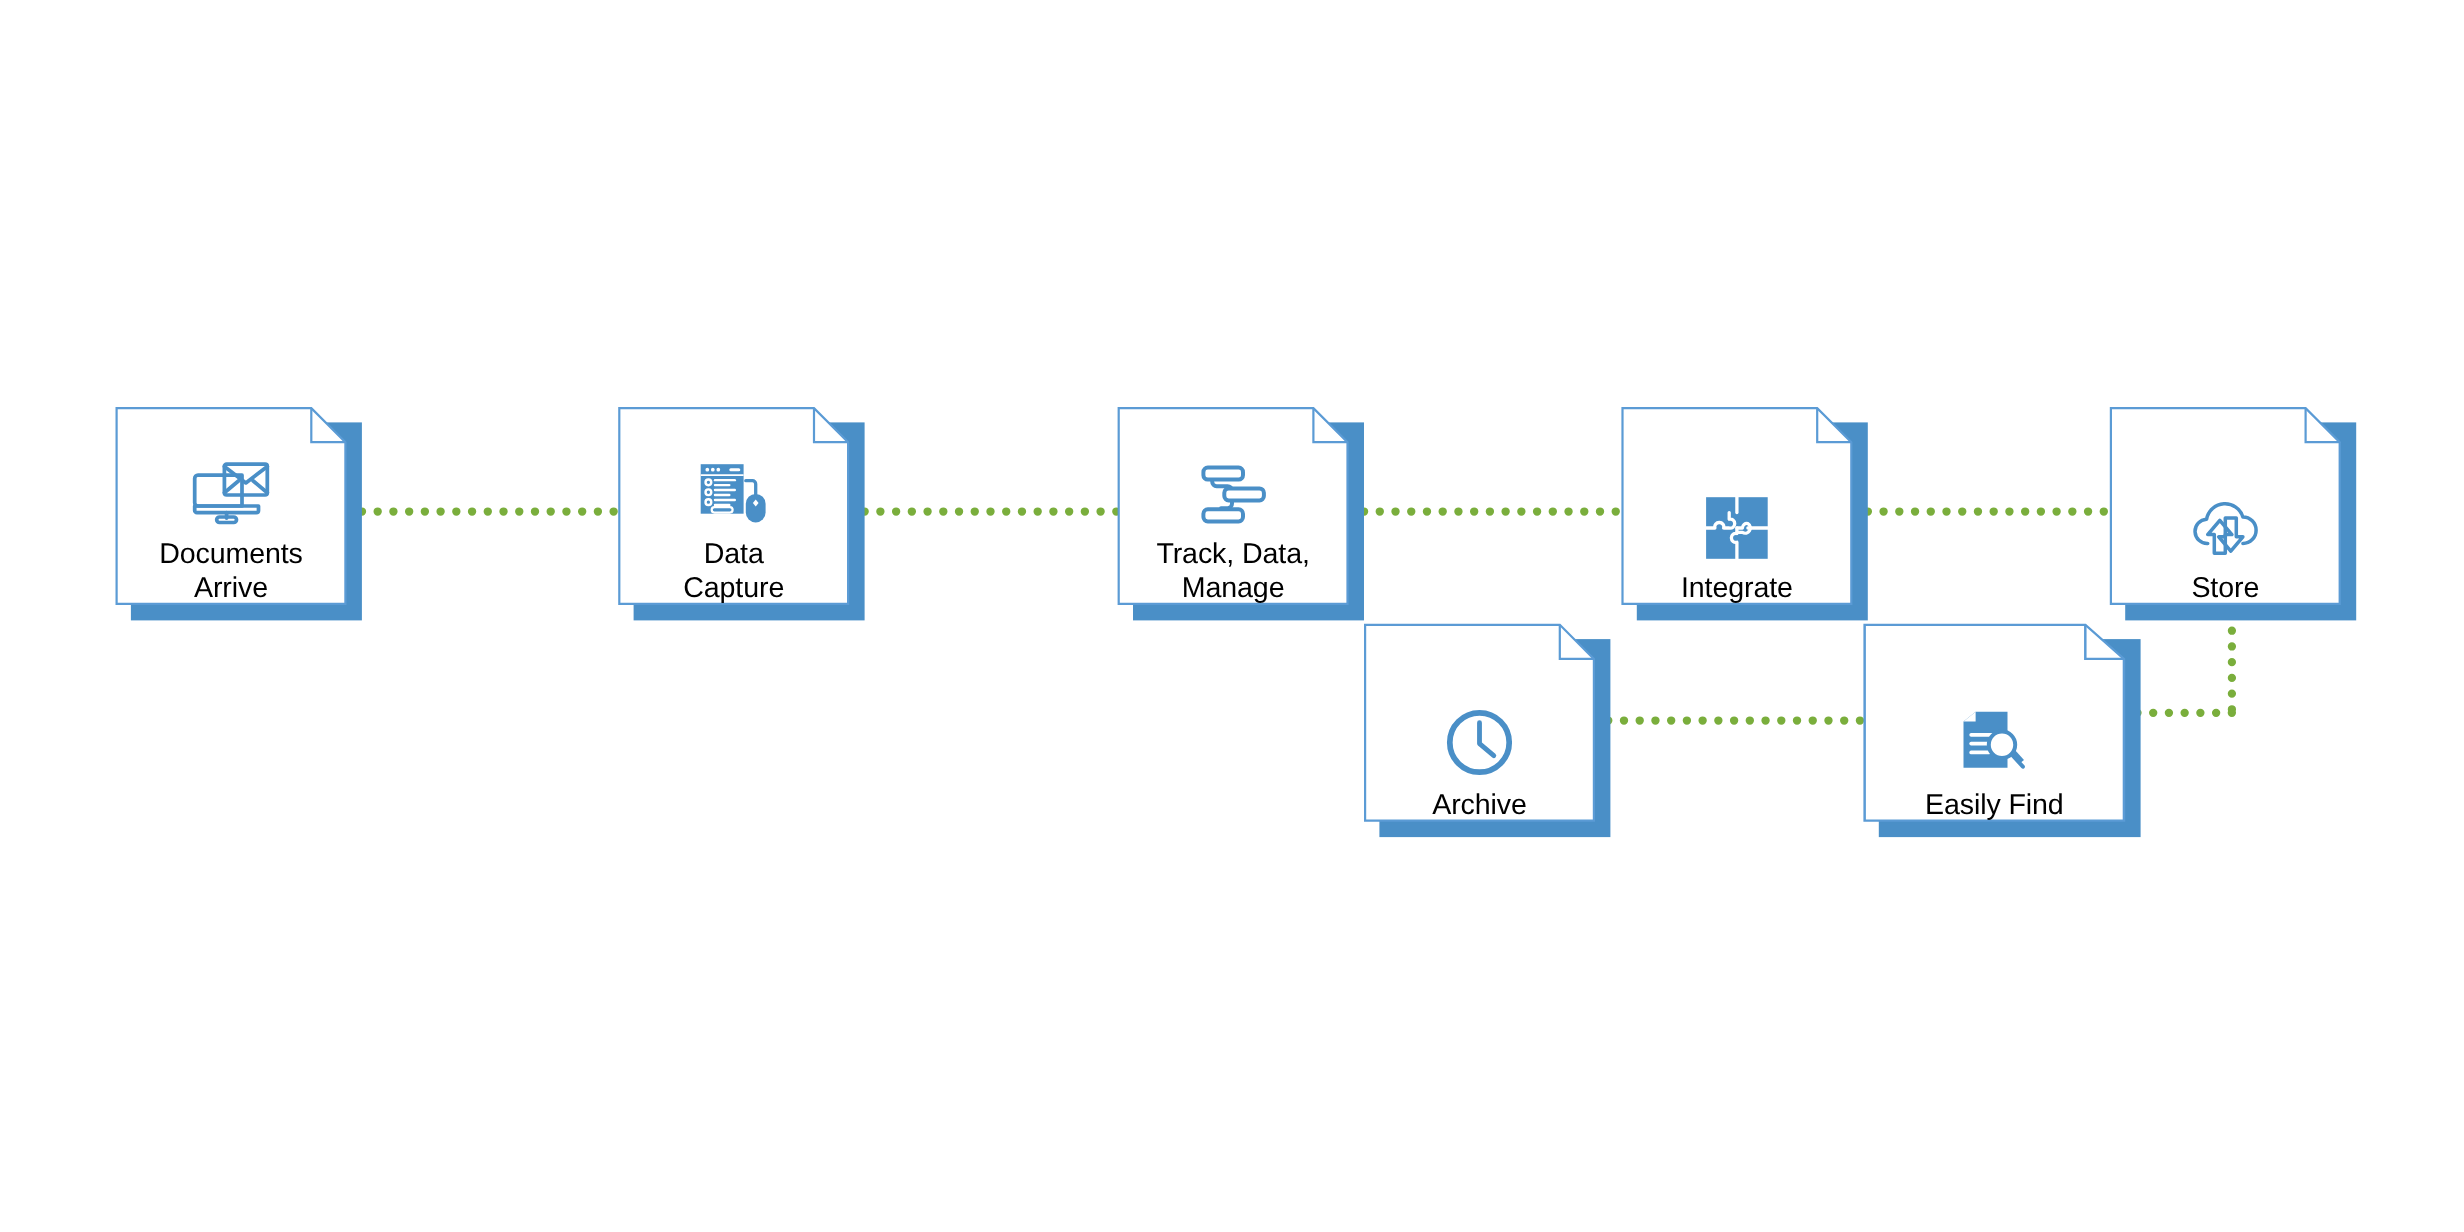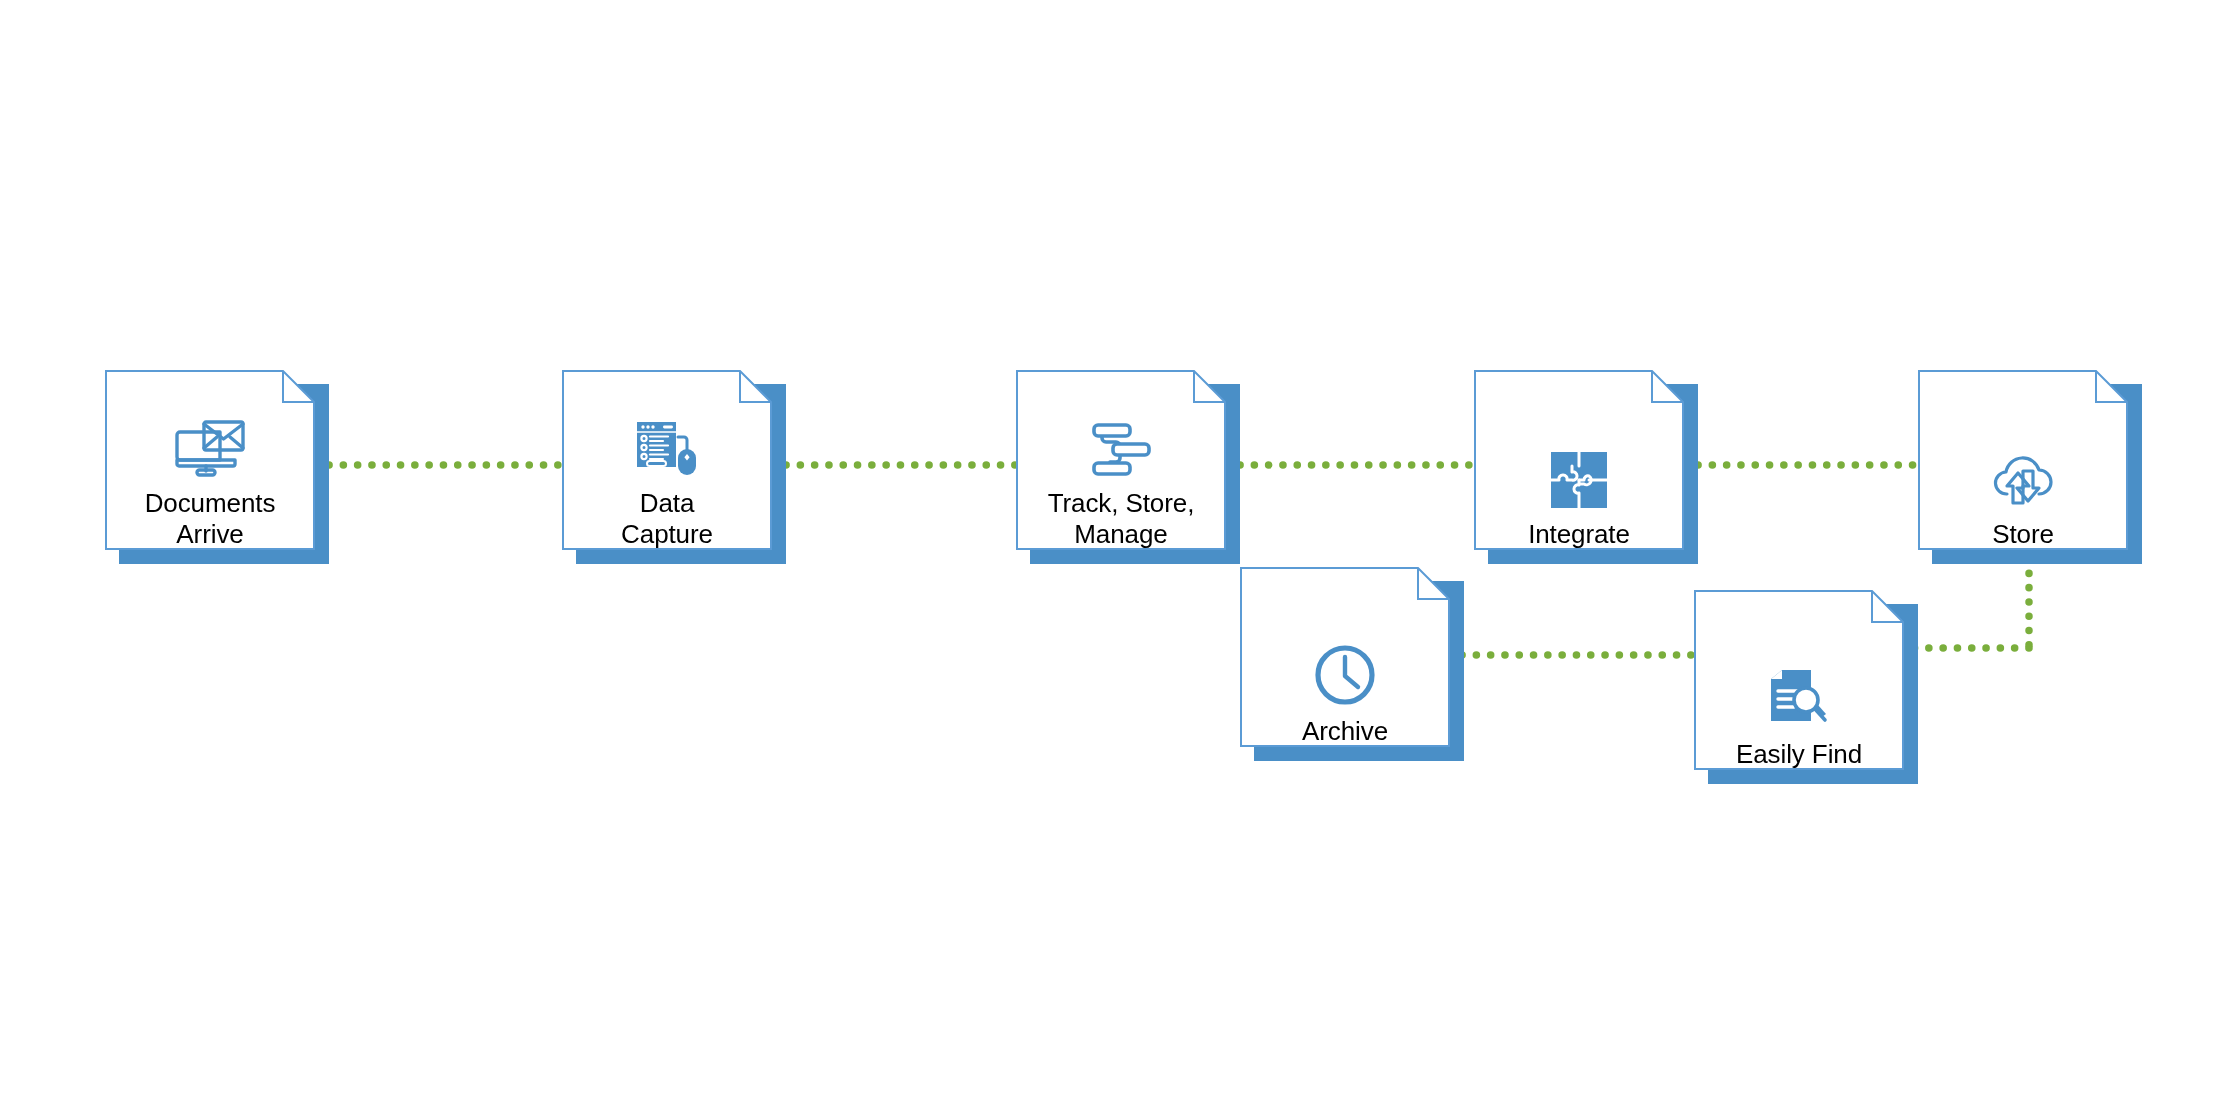--- a/index.html
+++ b/index.html
@@ -201,21 +201,21 @@
       </svg>
       <div class="node-inner">
         <svg class="node-icon" width="72" height="56" viewBox="0 0 72 56">
           <g fill="none" stroke="#4a8fc7" stroke-width="3.6" stroke-linecap="round" stroke-linejoin="round">
             <path d="M17,10 v6 a4,4 0 0 0 4,4 h10 a4,4 0 0 1 4,4 v12 a4,4 0 0 1 -4,4 h-6"></path>
             <rect x="9" y="3" width="36" height="11" rx="4" fill="#ffffff"></rect>
             <rect x="28" y="22" width="36" height="11" rx="4" fill="#ffffff"></rect>
             <rect x="9" y="41" width="36" height="11" rx="4" fill="#ffffff"></rect>
           </g>
         </svg>
-        <div class="node-label">Track, Store,
+        <div class="node-label">Track, Data,
 Manage</div>
       </div>
     </div>
   </div>
 
   <div class="node" style="left:1918px; top:370px; width:210px; height:180px;">
     <div class="node-shadow"></div>
     <div class="node-body">
       <svg class="node-svg" viewBox="0 0 210 180" preserveAspectRatio="none">
         <path d="M1,1 L178,1 L209,32 L209,179 L1,179 Z" fill="#ffffff" stroke="#5b9bd5" stroke-width="2"></path>
@@ -269,21 +269,21 @@
           <g fill="none" stroke="#4a8fc7" stroke-linecap="round">
             <circle cx="31" cy="31" r="27" stroke-width="5.2"></circle>
             <path d="M31,13 v19 l13,11" stroke-width="4.4" stroke-linejoin="round"></path>
           </g>
         </svg>
         <div class="node-label">Archive</div>
       </div>
     </div>
   </div>
 
-  <div class="node" style="left:1694px; top:590px; width:210px; height:180px;">
+  <div class="node" style="left:1694px; top:567px; width:238px; height:180px;">
     <div class="node-shadow"></div>
     <div class="node-body">
       <svg class="node-svg" viewBox="0 0 210 180" preserveAspectRatio="none">
         <path d="M1,1 L178,1 L209,32 L209,179 L1,179 Z" fill="#ffffff" stroke="#5b9bd5" stroke-width="2"></path>
         <path d="M178,1 L178,32 L209,32" fill="none" stroke="#5b9bd5" stroke-width="2"></path>
       </svg>
       <div class="node-inner">
         <svg class="node-icon" width="62" height="60" viewBox="0 0 62 60">
           <g>
             <path d="M3,10 L14,1 h29 v51 h-40 z" fill="#4a8fc7"></path>

